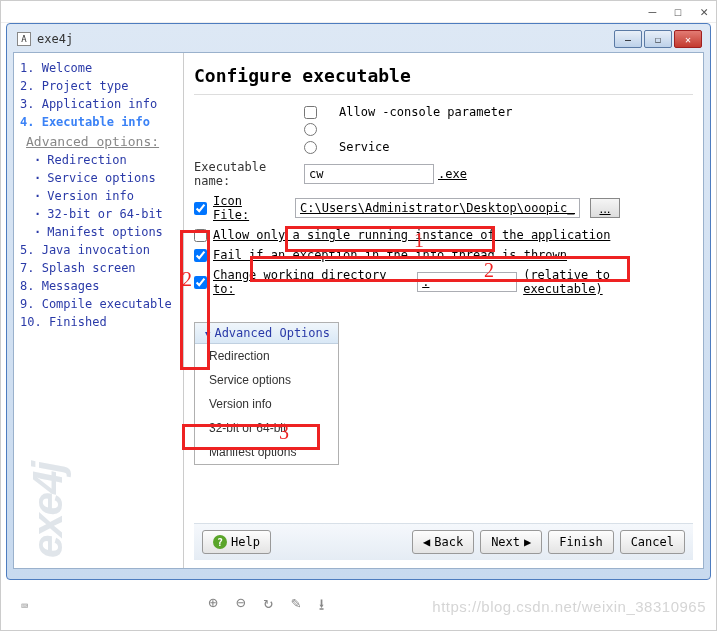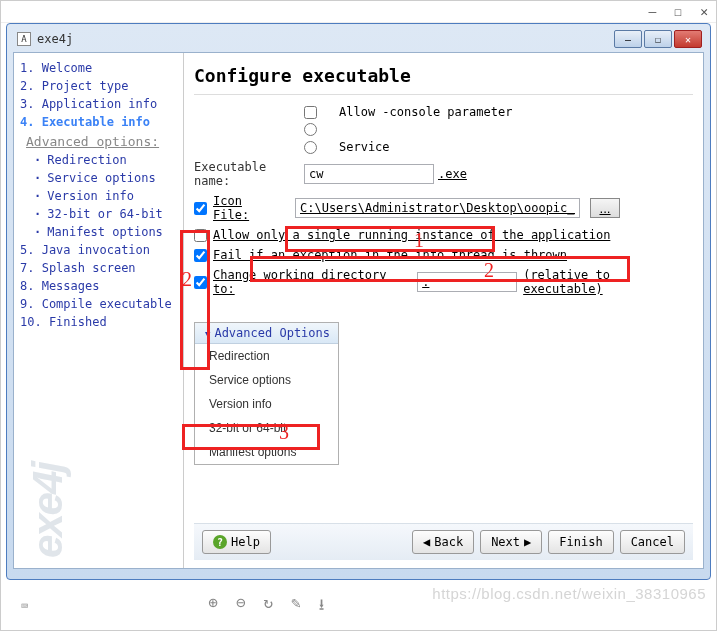--- a/index.html
+++ b/index.html
@@ -51,21 +51,21 @@
 .btn-help { margin-right: auto; }
 .help-icon { width: 14px; height: 14px; border-radius: 50%; background: #5aa52a; color: #fff; display: inline-flex; align-items: center; justify-content: center; font-size: 10px; font-weight: bold; }
 
 .annot { position: absolute; border: 3px solid #e22; pointer-events: none; }
 .annot-draw { position: absolute; color: #e22; font-size: 20px; font-family: cursive; pointer-events: none; }
 
 .bottom-toolbar { position: absolute; bottom: 4px; left: 0; right: 0; height: 40px; display: flex; align-items: center; padding: 0 20px; color: #888; }
 .bottom-left { display: flex; gap: 6px; }
 .bottom-center { margin-left: 180px; display: flex; gap: 18px; font-size: 16px; }
 .bottom-center span { cursor: pointer; }
-.watermark { position: absolute; right: 10px; bottom: 28px; color: #d5d5d5; font-size: 15px; font-family: sans-serif; letter-spacing: 0.5px; }
+.watermark { position: absolute; right: 10px; bottom: 15px; color: #d5d5d5; font-size: 15px; font-family: sans-serif; letter-spacing: 0.5px; }
 </style>
 </head>
 <body>
 
 <div class="outer-frame">
   <div class="outer-titlebar">
     <span>—</span>
     <span>☐</span>
     <span>✕</span>
   </div>

